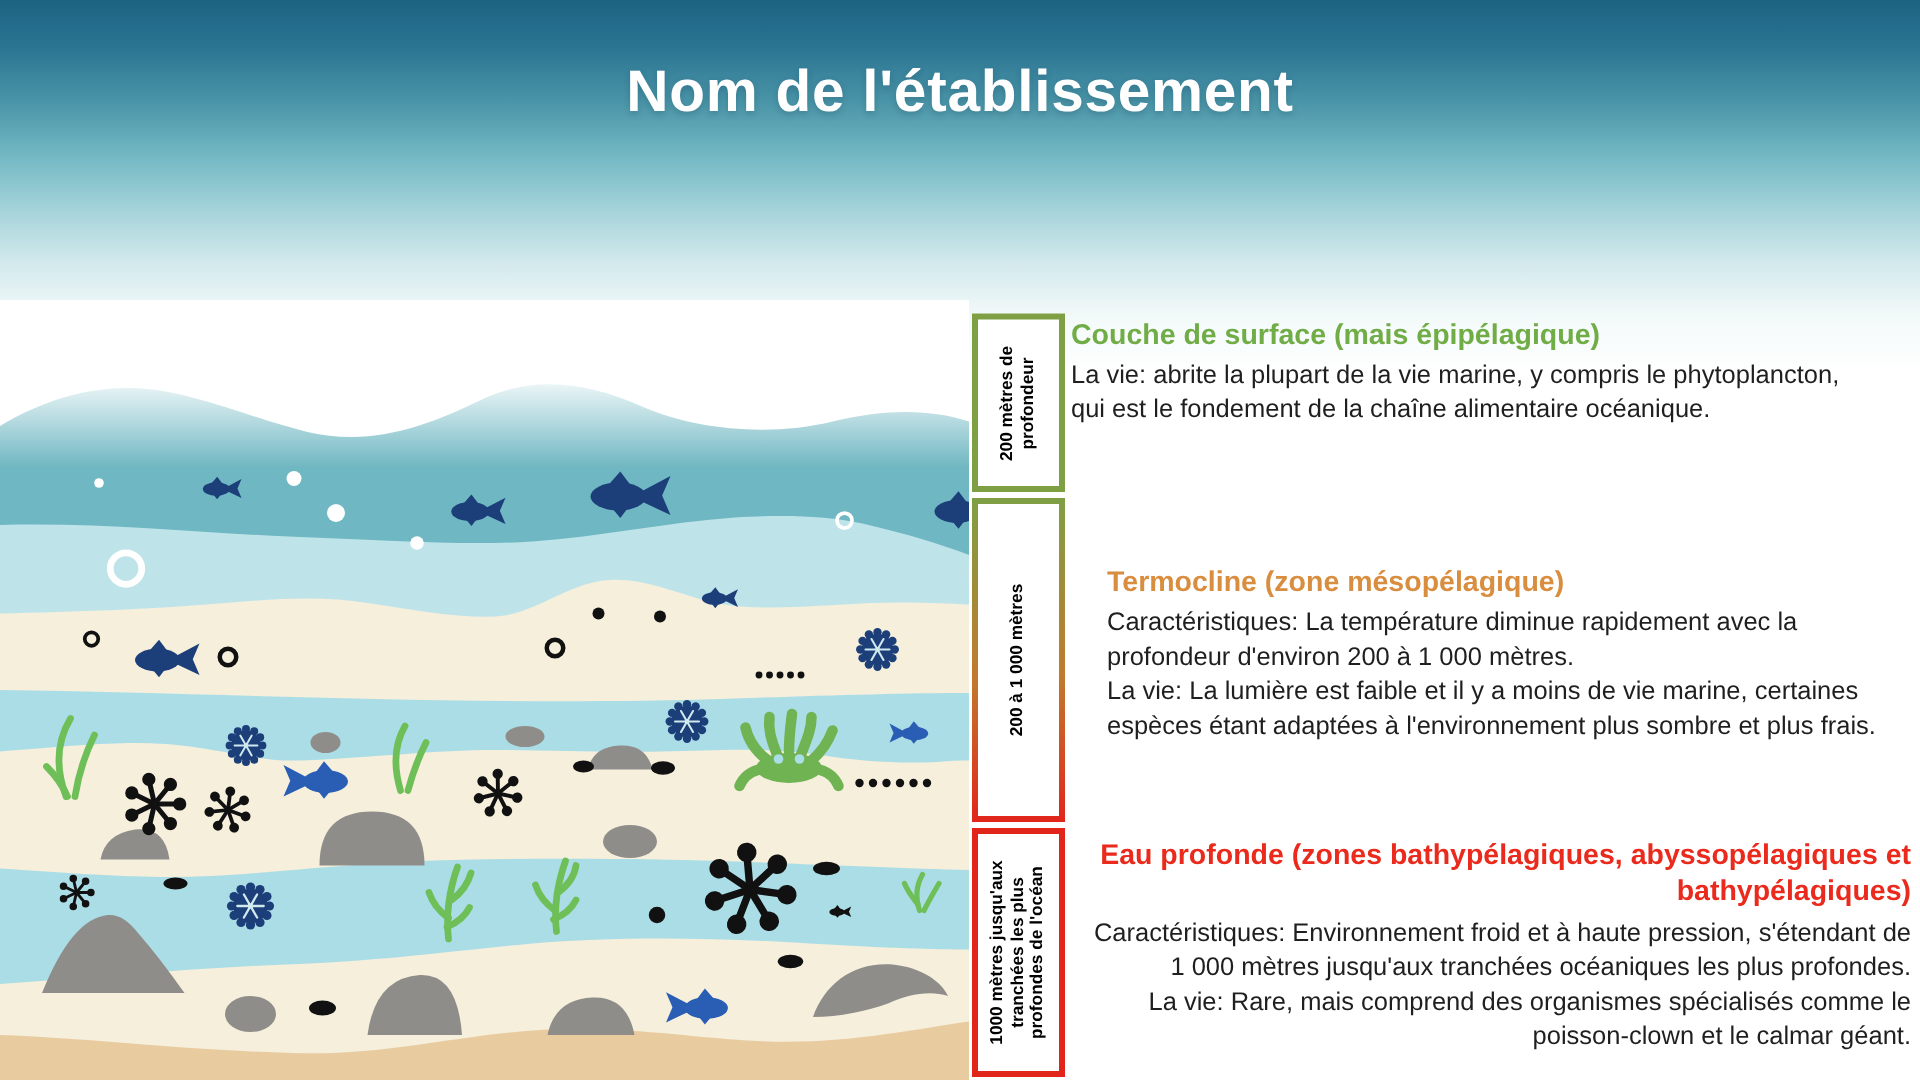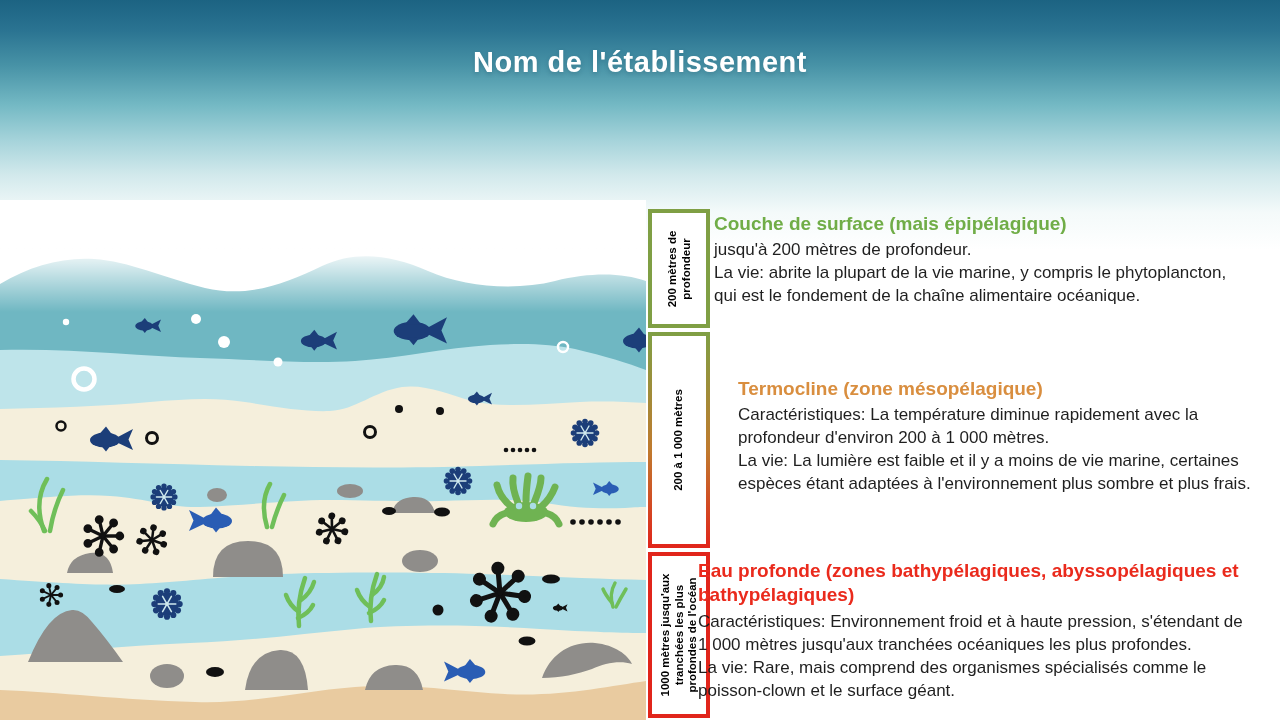--- a/index.html
+++ b/index.html
@@ -8,21 +8,21 @@
     background:#ffffff;font-family:"Liberation Sans", sans-serif;
   }
   .hero{
     position:absolute;left:0;top:0;width:1280px;height:250px;
     background:linear-gradient(180deg,
       #1c6382 0%, #2a7391 12%, #4792a6 26%, #74b9c4 42%,
       #a5d3da 56%, #d2e9ec 70%, #f4fafa 85%, #ffffff 100%);
   }
   .title{
     position:absolute;left:0;right:0;top:38px;text-align:center;
-    font-size:29px;font-weight:bold;color:#ffffff;line-height:48px;
+    font-size:39px;font-weight:bold;color:#ffffff;line-height:48px;
     text-shadow:0 2px 4px rgba(20,60,80,.25);
     letter-spacing:.5px;
   }
   #scene{position:absolute;left:0;top:200px;}
 
   
   .vbox{
     position:absolute;left:648px;width:62px;box-sizing:border-box;background:#fff;
   }
   #vbox1{top:209px;height:119px;border:4px solid var(--bracket-green);}
@@ -37,21 +37,21 @@
     transform:translate(-50%,-50%) rotate(-90deg);
     font-size:11.5px;font-weight:bold;line-height:13.5px;color:#000;
     text-align:center;white-space:nowrap;
   }
 
   
   .section{position:absolute;left:714px;width:560px;color:var(--body-text);
     font-size:17px;line-height:23px;}
   #sec1{top:212px;}
   #sec2{top:377px;margin-left:24px;}
-  #sec3{top:559px;left:698px;width:552px;}
+  #sec3{top:559px;left:722px;width:552px;text-align:right;}
   .heading{font-size:19px;font-weight:bold;line-height:24px;margin:0 0 2px 0;}
   #sec1 .heading{color:var(--heading-green);}
   #sec2 .heading{color:var(--heading-orange);}
   #sec3 .heading{color:var(--heading-red);margin-bottom:3px;}
   .bline{white-space:nowrap;}
 </style>
 </head>
 <body>
 
 <div class="hero"></div>
@@ -247,35 +247,34 @@
 <div class="vbox" id="vbox3">
   <div class="vlabel">
     <div>1000 mètres jusqu'aux</div>
     <div>tranchées les plus</div>
     <div>profondes de l'océan</div>
   </div>
 </div>
 
 <div class="section" id="sec1">
   <div class="heading">Couche de surface (mais épipélagique)</div>
-  <div class="bline">jusqu'à 200 mètres de profondeur.</div>
   <div class="bline">La vie: abrite la plupart de la vie marine, y compris le phytoplancton,</div>
   <div class="bline">qui est le fondement de la chaîne alimentaire océanique.</div>
 </div>
 
 <div class="section" id="sec2">
   <div class="heading">Termocline (zone mésopélagique)</div>
   <div class="bline">Caractéristiques: La température diminue rapidement avec la</div>
   <div class="bline">profondeur d'environ 200 à 1 000 mètres.</div>
   <div class="bline">La vie: La lumière est faible et il y a moins de vie marine, certaines</div>
   <div class="bline">espèces étant adaptées à l'environnement plus sombre et plus frais.</div>
 </div>
 
 <div class="section" id="sec3">
   <div class="heading">
     <div>Eau profonde (zones bathypélagiques, abyssopélagiques et</div>
     <div>bathypélagiques)</div>
   </div>
   <div class="bline">Caractéristiques: Environnement froid et à haute pression, s'étendant de</div>
   <div class="bline">1 000 mètres jusqu'aux tranchées océaniques les plus profondes.</div>
   <div class="bline">La vie: Rare, mais comprend des organismes spécialisés comme le</div>
-  <div class="bline">poisson-clown et le surface géant.</div>
+  <div class="bline">poisson-clown et le calmar géant.</div>
 </div>
 
 </body></html>

